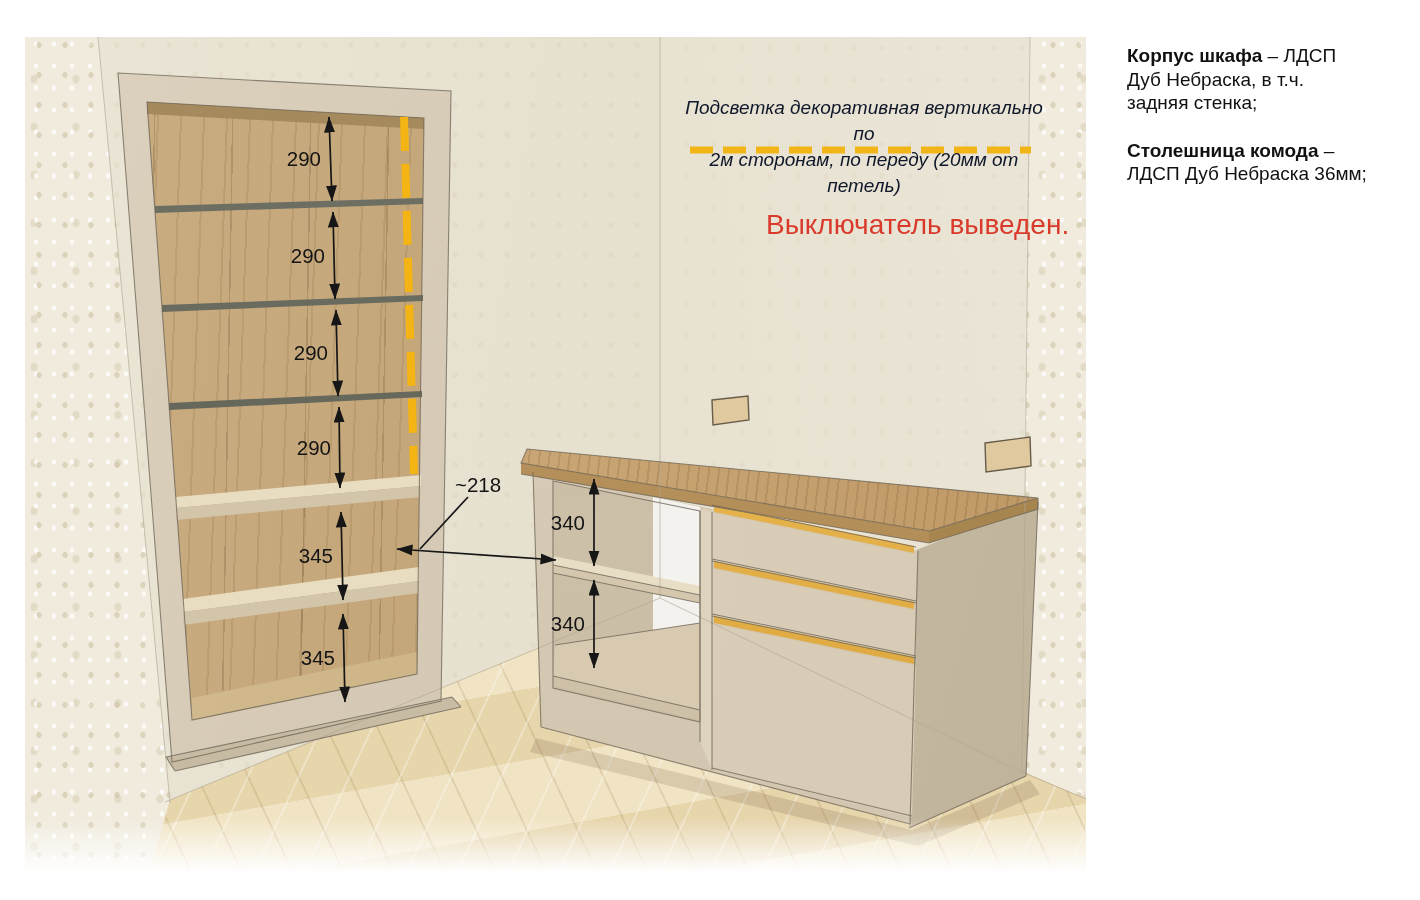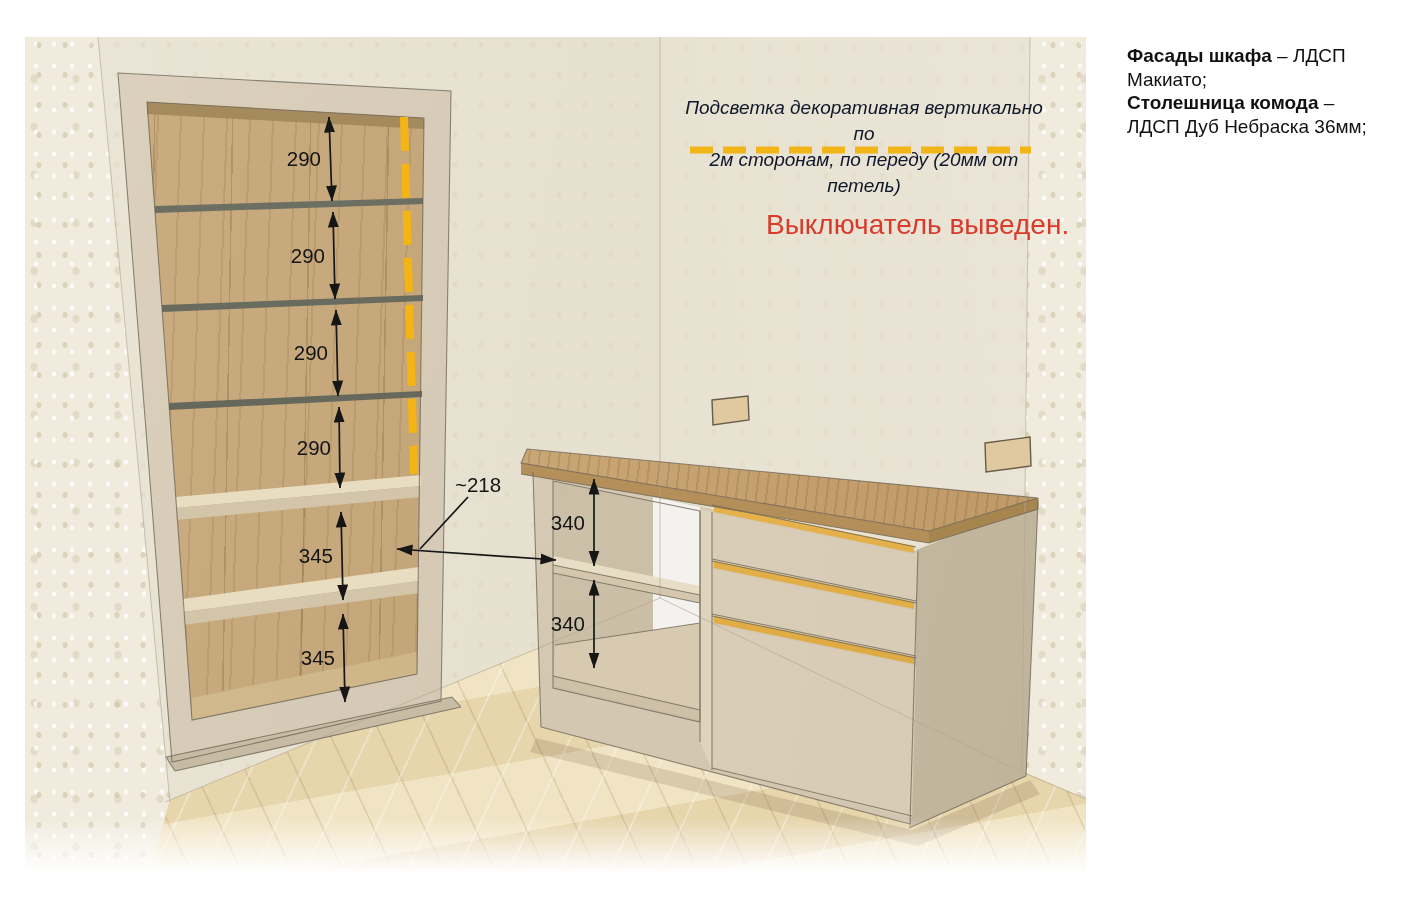--- a/index.html
+++ b/index.html
@@ -104,21 +104,21 @@
 
   .fade-bottom{position:absolute;left:25px;top:818px;width:1061px;height:62px;
     background:linear-gradient(to bottom, rgba(255,255,255,0), #ffffff 88%);pointer-events:none;}
 
   
   .note-top{position:absolute;left:678px;top:95px;width:372px;text-align:center;
     font-size:19px;line-height:26px;color:#0f172a;font-style:italic;}
   .note-red{position:absolute;left:766px;top:209px;font-size:28px;color:#d93a2b;}
   .materials{position:absolute;left:1127px;top:44px;width:243px;font-size:19px;line-height:23.6px;color:#111;}
   .materials p{margin:0;}
-  .materials p.gap{}
+  .materials p.gap{margin-top:24px;}
   .dim-text{font-family:"Liberation Sans","DejaVu Sans",sans-serif;font-size:20.5px;fill:#141414;}
 </style>
 </head>
 <body>
 
 <div id="app">
 
   <div class="scene">
 
     <div class="poly wall-left-back"></div>
@@ -227,17 +227,17 @@
     <div class="fade-bottom"></div>
 
     <div class="note-top">
       <span>Подсветка декоративная вертикально по</span><br>
       <span>2м сторонам, по переду (20мм от петель)</span>
     </div>
     <div class="note-red">Выключатель выведен.</div>
   </div>
 
   <aside class="materials">
-    <p><b>Фасады шкафа</b><span> – ЛДСП Макиато;</span></p>
+    <p><b>Корпус шкафа</b><span> – ЛДСП Дуб Небраска, в т.ч. задняя стенка;</span></p>
     <p class="gap"><b>Столешница комода</b><span> – ЛДСП Дуб Небраска 36мм;</span></p>
   </aside>
 
 </div>
 
 </body></html>

